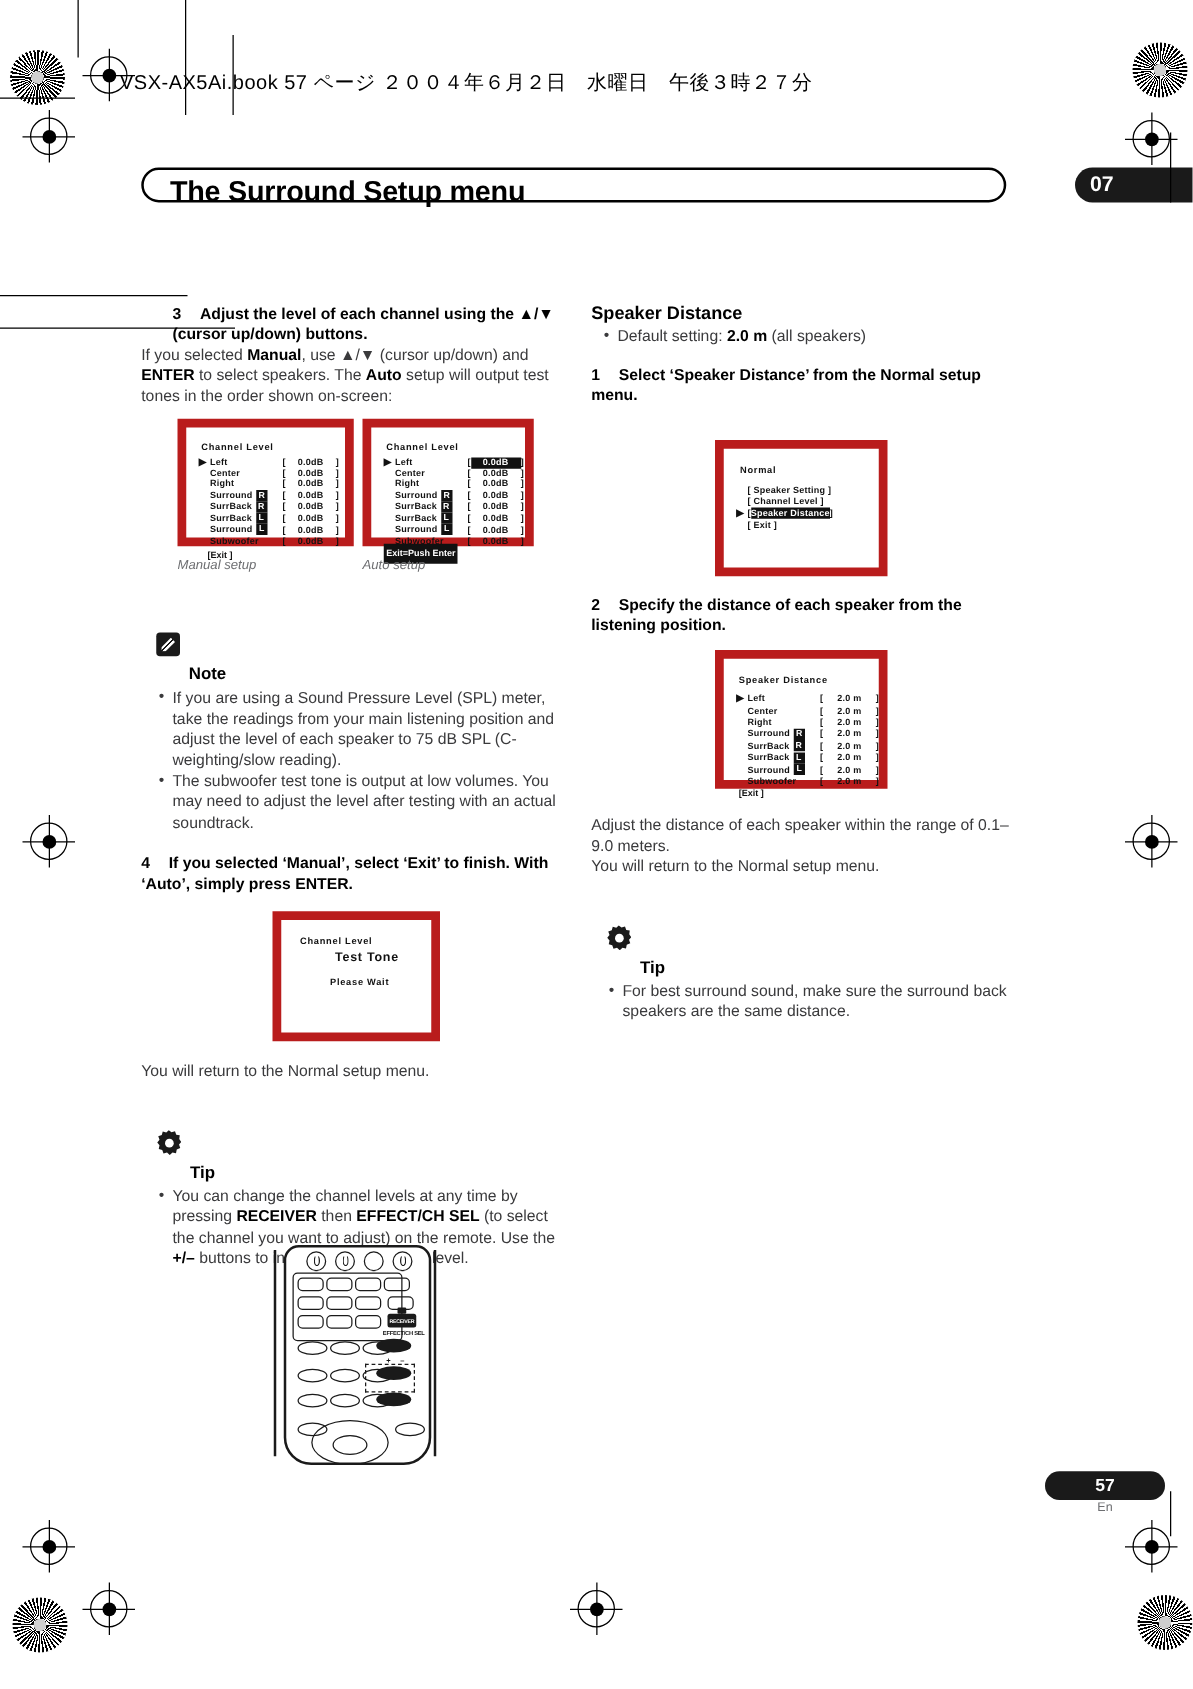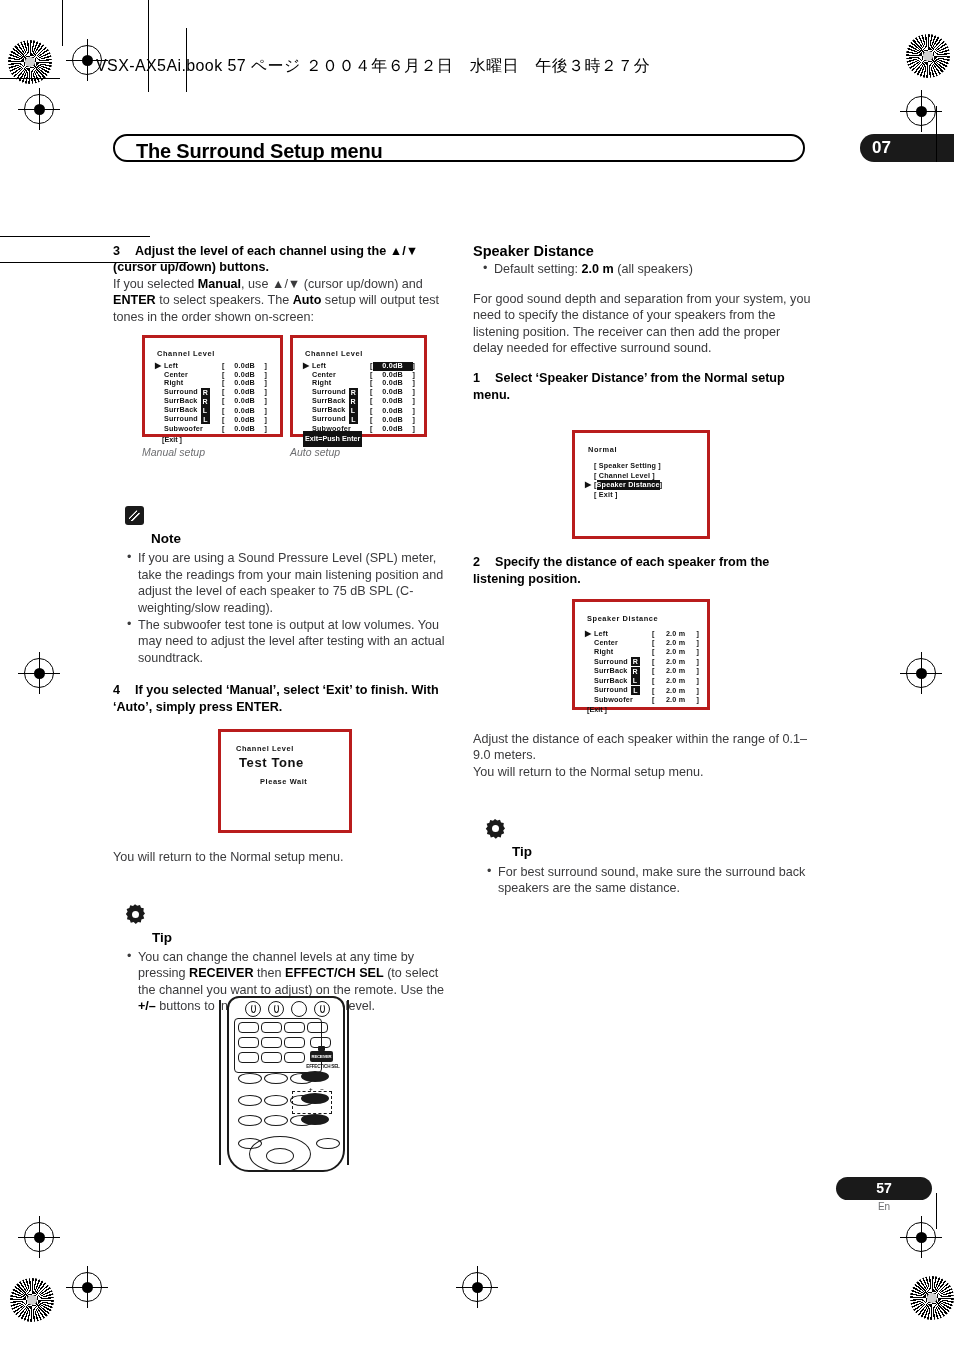--- a/index.html
+++ b/index.html
@@ -14,33 +14,33 @@
   .reg .dot{position:absolute;left:50%;top:50%;width:11px;height:11px;margin:-5.5px 0 0 -5.5px;background:#000;border-radius:50%;}
   .starburst{position:absolute;width:44px;height:44px;border-radius:50%;
      background:repeating-conic-gradient(#000 0 4.5deg,#fff 4.5deg 9deg);}
   .starburst:after{content:"";position:absolute;left:50%;top:50%;width:10px;height:10px;margin:-5px 0 0 -5px;border-radius:50%;background:#cfcfcf;}
 
   
   .bookline{position:absolute;left:96px;top:56px;font-size:16px;letter-spacing:.4px;color:#000;white-space:nowrap;}
 
   
   .titlebar{position:absolute;left:113px;top:134px;width:692px;height:28px;border:2px solid #000;border-radius:14px;box-sizing:border-box;}
-  .titlebar span{position:absolute;left:21px;top:4px;font-size:20px;font-weight:bold;letter-spacing:-0.2px;color:#000;}
+  .titlebar span{position:absolute;left:21px;top:4px;font-size:23px;font-weight:bold;letter-spacing:-0.2px;color:#000;}
   .chapbadge{position:absolute;left:860px;top:134px;width:100px;height:28px;background:#1a1a1a;border-radius:14px 0 0 14px;}
   .chapbadge span{position:absolute;left:12px;top:4px;color:#fff;font-size:17px;font-weight:bold;}
   .chaptick{position:absolute;left:936px;top:106px;width:1px;height:56px;background:#000;}
 
   
   .col{position:absolute;width:340px;font-size:12.6px;line-height:16.4px;color:#3a3a3c;}
   .colL{left:113px;top:243px;}
   .colR{left:473px;top:243px;}
 
   p{margin:0 0 0 0;}
   .step{font-weight:bold;color:#000;margin-top:14px;}
-  .step.first{margin-top:0;}
+  .step.first{margin-top:0;margin-left:25px;}
   .step .num{display:inline-block;width:22px;}
   .body{margin-top:0;}
   .gap{margin-top:13px;}
   b{color:#000;}
   h3.sub{font-size:14.5px;font-weight:bold;color:#000;margin:0 0 2px 0;}
 
   ul.bul{list-style:none;margin:1px 0 0 0;padding:0;}
   ul.bul li{position:relative;padding-left:13px;margin-bottom:1px;}
   ul.bul li:before{content:"\2022";position:absolute;left:2px;top:-1px;}
   ul.bul.ind{margin-left:8px;}
@@ -52,21 +52,21 @@
   .icon-note{width:19px;height:19px;background:#1a1a1a;border-radius:3px;position:relative;}
   .icon-note:after{content:"";position:absolute;left:4px;top:4px;width:11px;height:11px;
      background:linear-gradient(135deg,#fff 0 45%,#1a1a1a 45% 55%,#fff 55% 100%);
      clip-path:polygon(70% 0,100% 30%,30% 100%,0 100%,0 70%);}
   .icon-tip{width:20px;height:20px;position:relative;}
   .icon-tip .gear{position:absolute;left:0;top:0;width:20px;height:20px;background:#1a1a1a;
      clip-path:polygon(50% 0%,61% 8%,75% 4%,80% 18%,94% 20%,92% 35%,100% 47%,91% 57%,96% 71%,82% 77%,79% 92%,65% 89%,54% 99%,43% 89%,29% 93%,24% 79%,10% 75%,13% 60%,4% 49%,13% 38%,8% 24%,22% 19%,26% 5%,40% 9%);}
   .icon-tip .hole{position:absolute;left:6.5px;top:6.5px;width:7px;height:7px;background:#fff;border-radius:50%;}
 
   
-  .osd{position:relative;border:3px solid #b91c1c;background:#fff;box-sizing:border-box;}
+  .osd{position:relative;border:7px solid #b91c1c;background:#fff;box-sizing:border-box;}
   .osd .ttl{position:absolute;font-family:"Liberation Sans",sans-serif;font-weight:bold;color:#111;}
   .rowlist{position:absolute;font-weight:bold;color:#111;}
   .orow{display:flex;align-items:center;white-space:nowrap;}
   .orow .car{width:9px;display:inline-block;font-size:8px;line-height:1;}
   .orow .nm{display:inline-block;}
   .orow .val{display:inline-block;}
   .chip{display:inline-block;background:#111;color:#fff;width:9px;height:9px;line-height:9px;text-align:center;font-size:7px;font-weight:bold;margin-left:3px;vertical-align:middle;}
   .hl{background:#111;color:#fff;}
   .cap{position:absolute;font-size:10.5px;font-style:italic;color:#6d6e71;}
 
@@ -306,21 +306,21 @@
     </ul>
   </div>
 
   <p class="step" style="margin-top:16px;">
     <span class="num">4</span><span>If you selected ‘Manual’, select ‘Exit’ to finish. With ‘Auto’, simply press ENTER.</span>
   </p>
 
   <div style="position:relative;height:120px;margin-top:14px;">
     <div class="osd" style="position:absolute;left:105px;top:0;width:134px;height:104px;">
       <div class="ttl" style="left:15px;top:9px;font-size:7.4px;letter-spacing:.6px;">Channel Level</div>
-      <div class="ttl" style="left:18px;top:23px;font-size:13px;letter-spacing:.6px;text-align:right;">Test Tone</div>
+      <div class="ttl" style="left:43px;top:23px;font-size:10px;letter-spacing:.6px;text-align:right;">Test Tone</div>
       <div class="ttl" style="left:39px;top:42px;font-size:7.4px;letter-spacing:.6px;">Please Wait</div>
     </div>
   </div>
 
   <p class="body">You will return to the Normal setup menu.</p>
 
   <div class="noteblk" style="margin-left:12px;">
     <div class="nhead">
       <span class="icon-tip">
           <i class="gear"></i>
@@ -384,21 +384,20 @@
   <div class="ob" style="left:97px;top:142px;"></div>
   <div class="wheel"></div>
 </div>
 
 <div class="col colR">
 
   <h3 class="sub">Speaker Distance</h3>
   <ul class="bul ind">
     <li><span>Default setting: </span><b>2.0 m</b><span> (all speakers)</span></li>
   </ul>
-  <p class="body gap">For good sound depth and separation from your system, you need to specify the distance of your speakers from the listening position. The receiver can then add the proper delay needed for effective surround sound.</p>
 
   <p class="step">
     <span class="num">1</span><span>Select ‘Speaker Distance’ from the Normal setup menu.</span>
   </p>
 
   <div style="position:relative;height:124px;margin-top:27px;">
     <div class="osd" style="position:absolute;left:99px;top:0;width:138px;height:109px;">
       <div class="ttl" style="left:13px;top:9px;font-size:7.4px;letter-spacing:.6px;">Normal</div>
       <div class="rowlist" style="left:10px;top:28px;font-size:7.2px;line-height:9.6px;letter-spacing:.2px;">
           <div class="orow">

